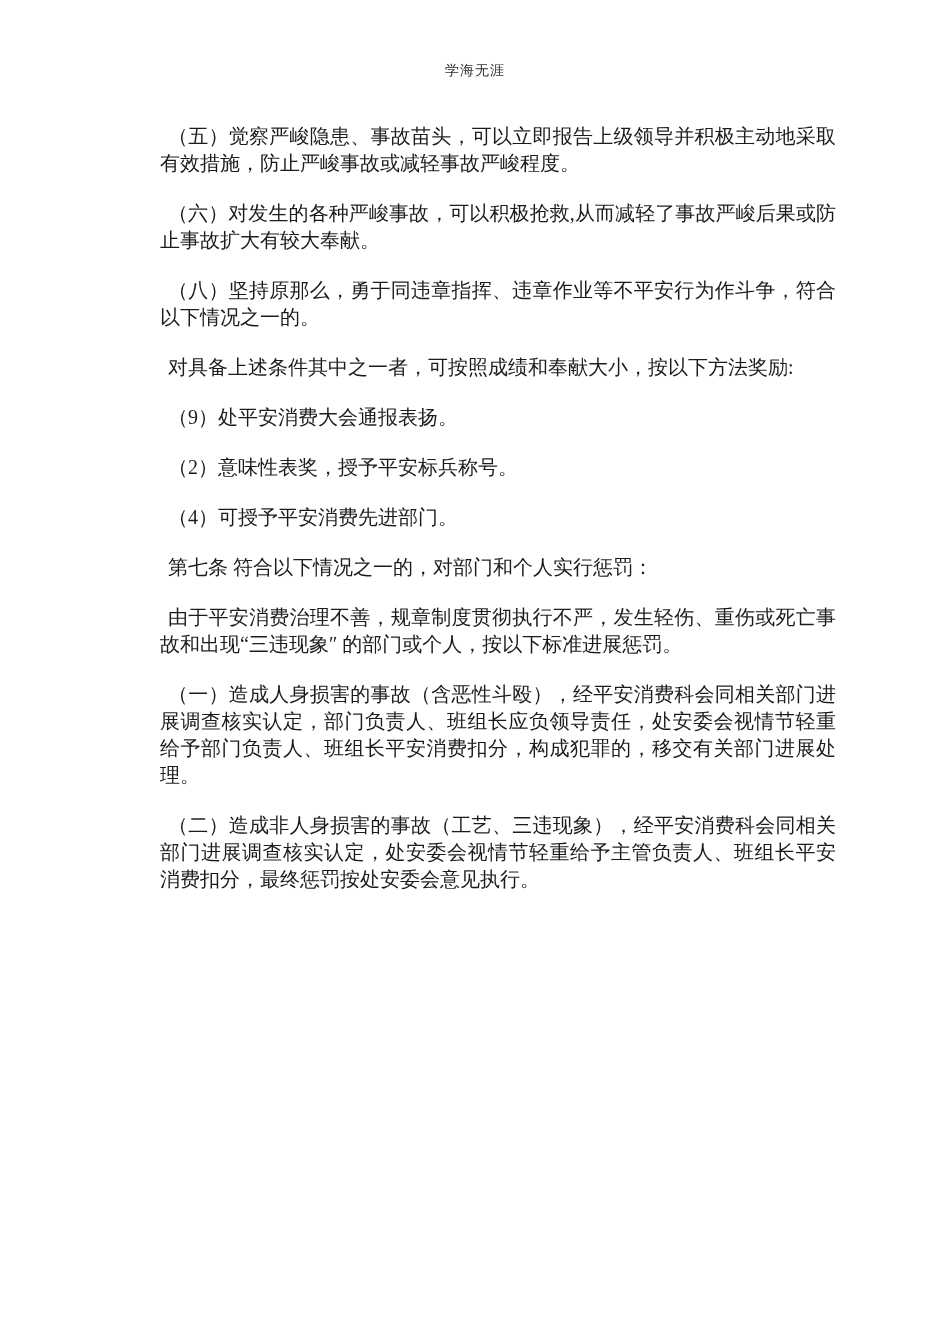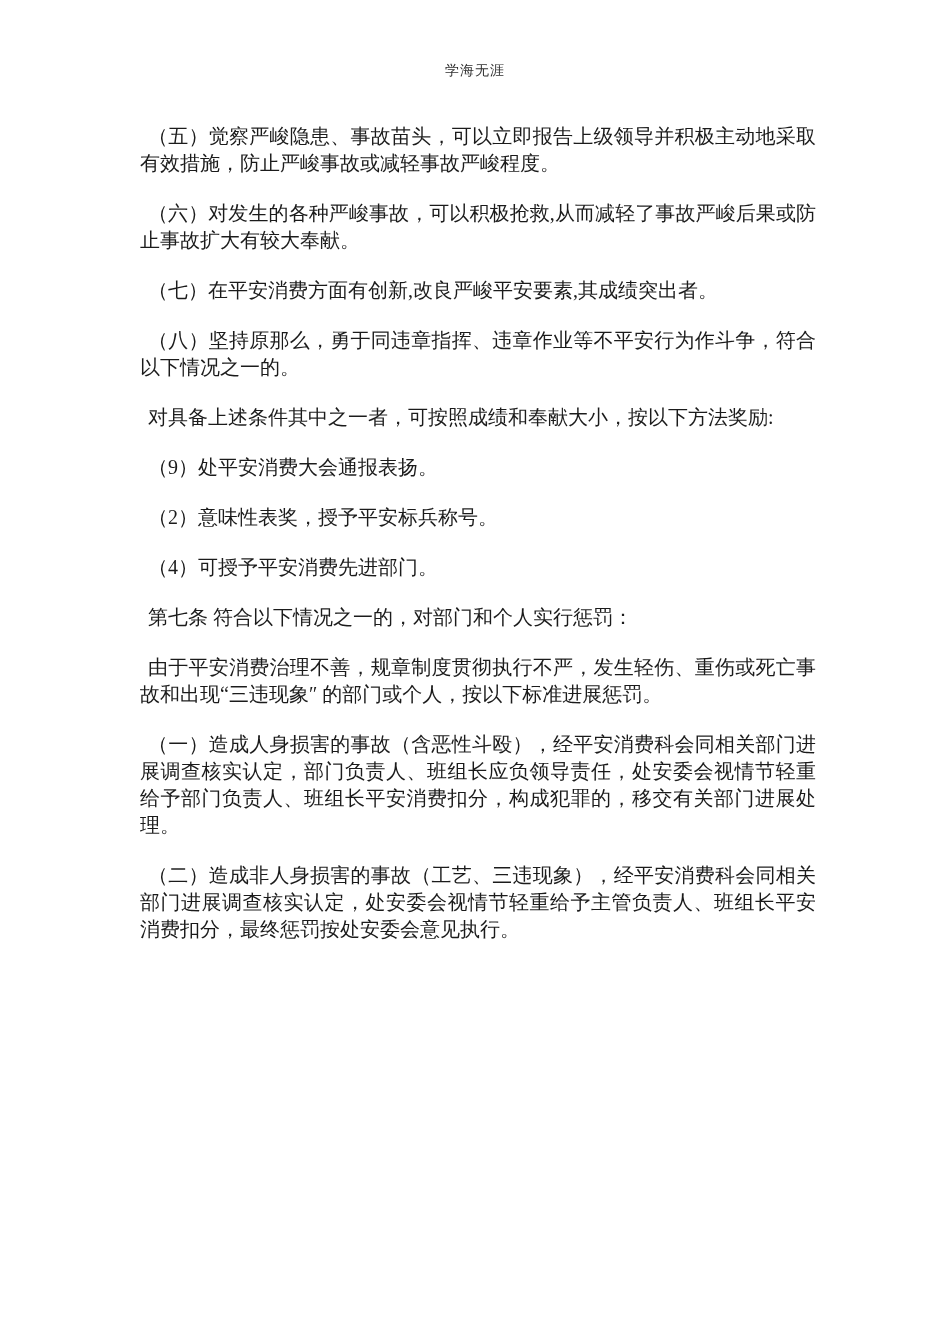--- a/index.html
+++ b/index.html
@@ -25,41 +25,41 @@
     letter-spacing: 1px;
   }
   .doc-content {
     padding-top: 43px;
     padding-left: 140px;
     width: 816px; 
     color: #1b1b1b;
     font-size: 20px;
     line-height: 27px;
     text-align: justify;
+    margin-left: 20px;
   }
   .doc-content p {
     margin: 0 0 23px 0;
     text-indent: 8px;
     word-break: break-all;
   }
   .doc-content p.section-gap {
     margin-top: 50px; 
   }
 </style>
 </head>
 <body>
 
 <div class="page">
 
   <div class="doc-header">学海无涯</div>
 
   <div class="doc-content">
     <p>（五）觉察严峻隐患、事故苗头，可以立即报告上级领导并积极主动地采取有效措施，防止严峻事故或减轻事故严峻程度。</p>
     <p>（六）对发生的各种严峻事故，可以积极抢救,从而减轻了事故严峻后果或防止事故扩大有较大奉献。</p>
-    <p>（七）在平安消费方面有创新,改良严峻平安要素,其成绩突出者。</p>
     <p>（八）坚持原那么，勇于同违章指挥、违章作业等不平安行为作斗争，符合以下情况之一的。</p>
     <p>对具备上述条件其中之一者，可按照成绩和奉献大小，按以下方法奖励:</p>
     <p>（9）处平安消费大会通报表扬。</p>
     <p>（2）意味性表奖，授予平安标兵称号。</p>
     <p>（4）可授予平安消费先进部门。</p>
     <p>第七条 符合以下情况之一的，对部门和个人实行惩罚：</p>
     <p>由于平安消费治理不善，规章制度贯彻执行不严，发生轻伤、重伤或死亡事故和出现“三违现象″ 的部门或个人，按以下标准进展惩罚。</p>
     <p>（一）造成人身损害的事故（含恶性斗殴），经平安消费科会同相关部门进展调查核实认定，部门负责人、班组长应负领导责任，处安委会视情节轻重给予部门负责人、班组长平安消费扣分，构成犯罪的，移交有关部门进展处理。</p>
     <p>（二）造成非人身损害的事故（工艺、三违现象），经平安消费科会同相关部门进展调查核实认定，处安委会视情节轻重给予主管负责人、班组长平安消费扣分，最终惩罚按处安委会意见执行。</p>
   </div>

